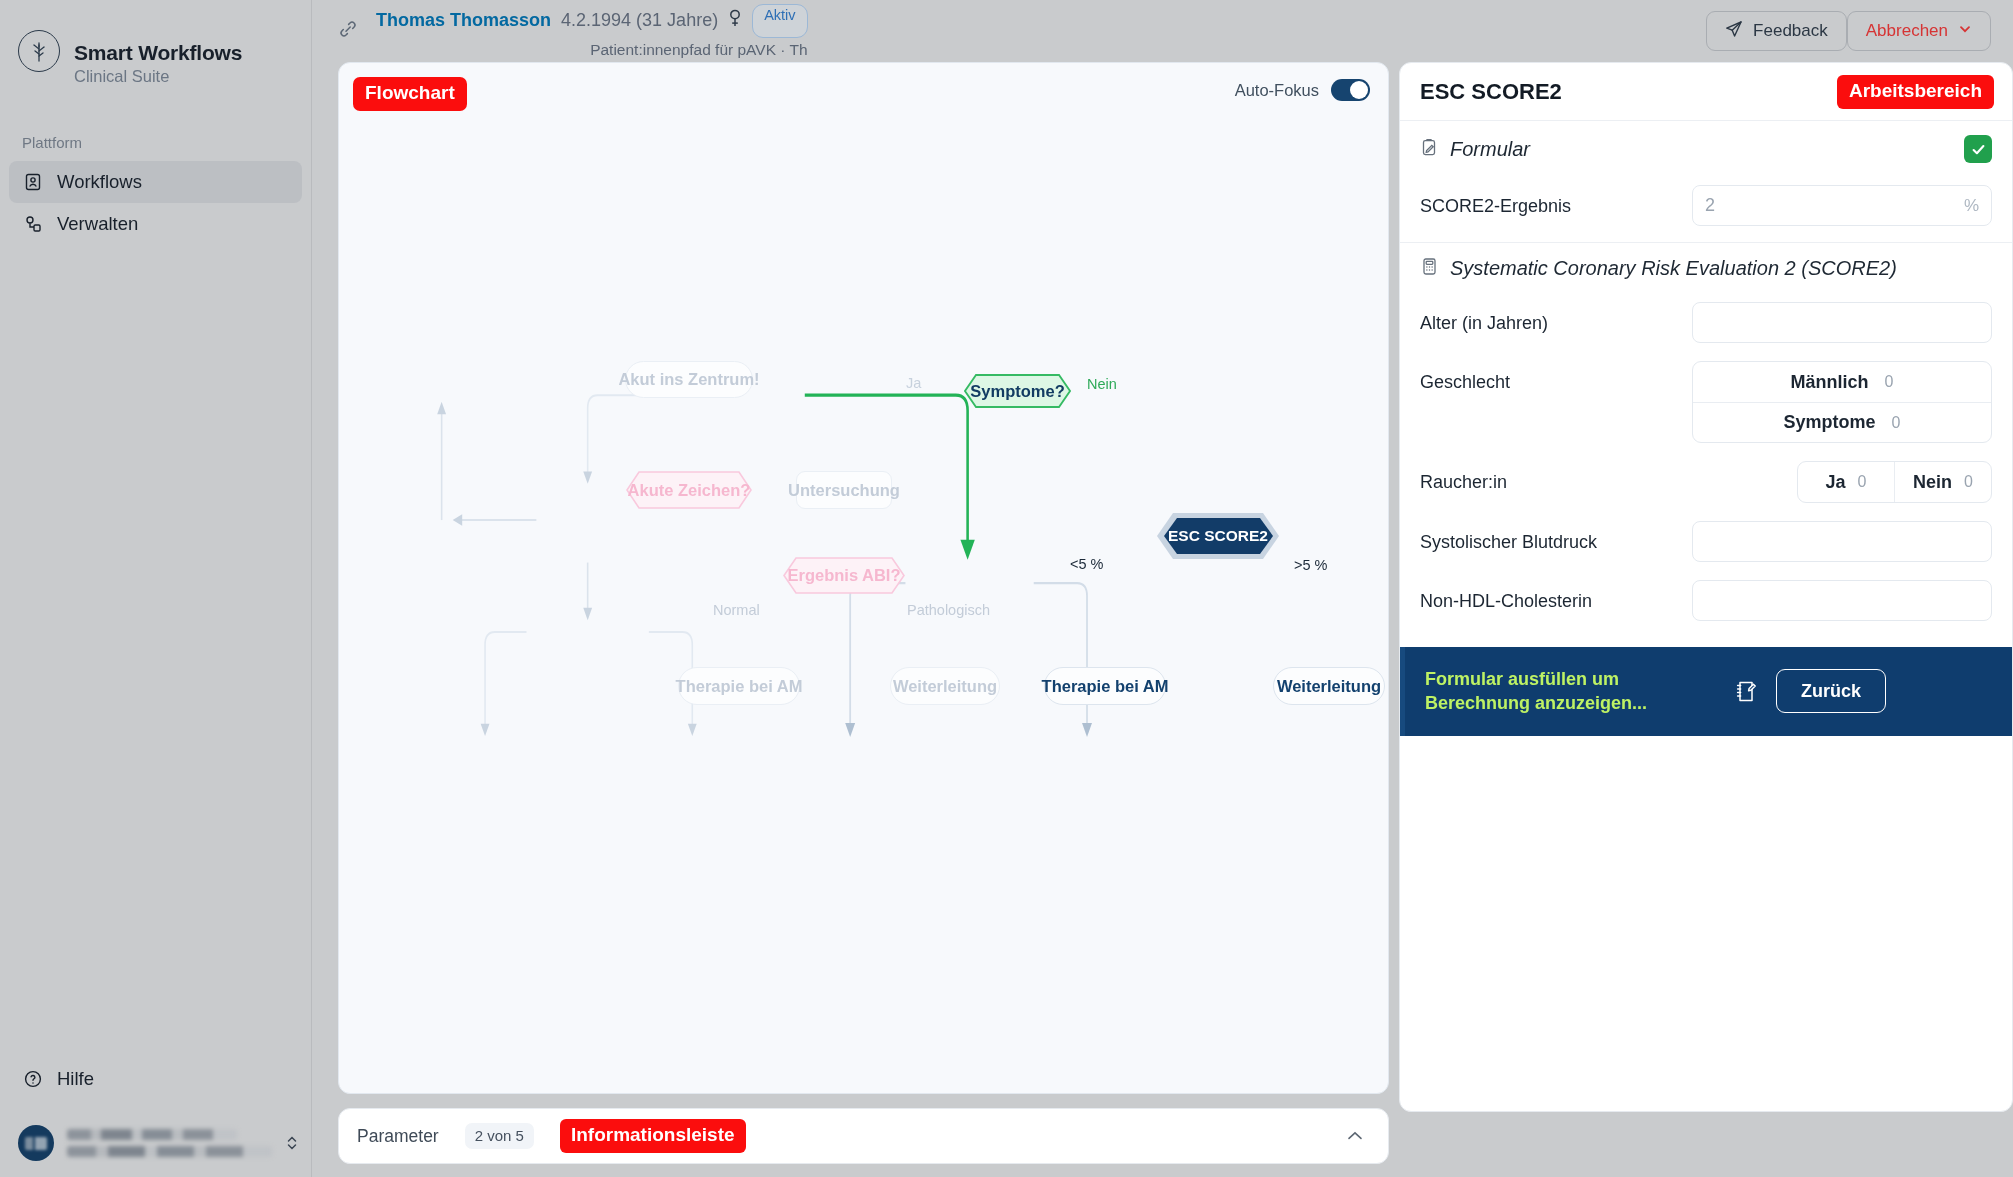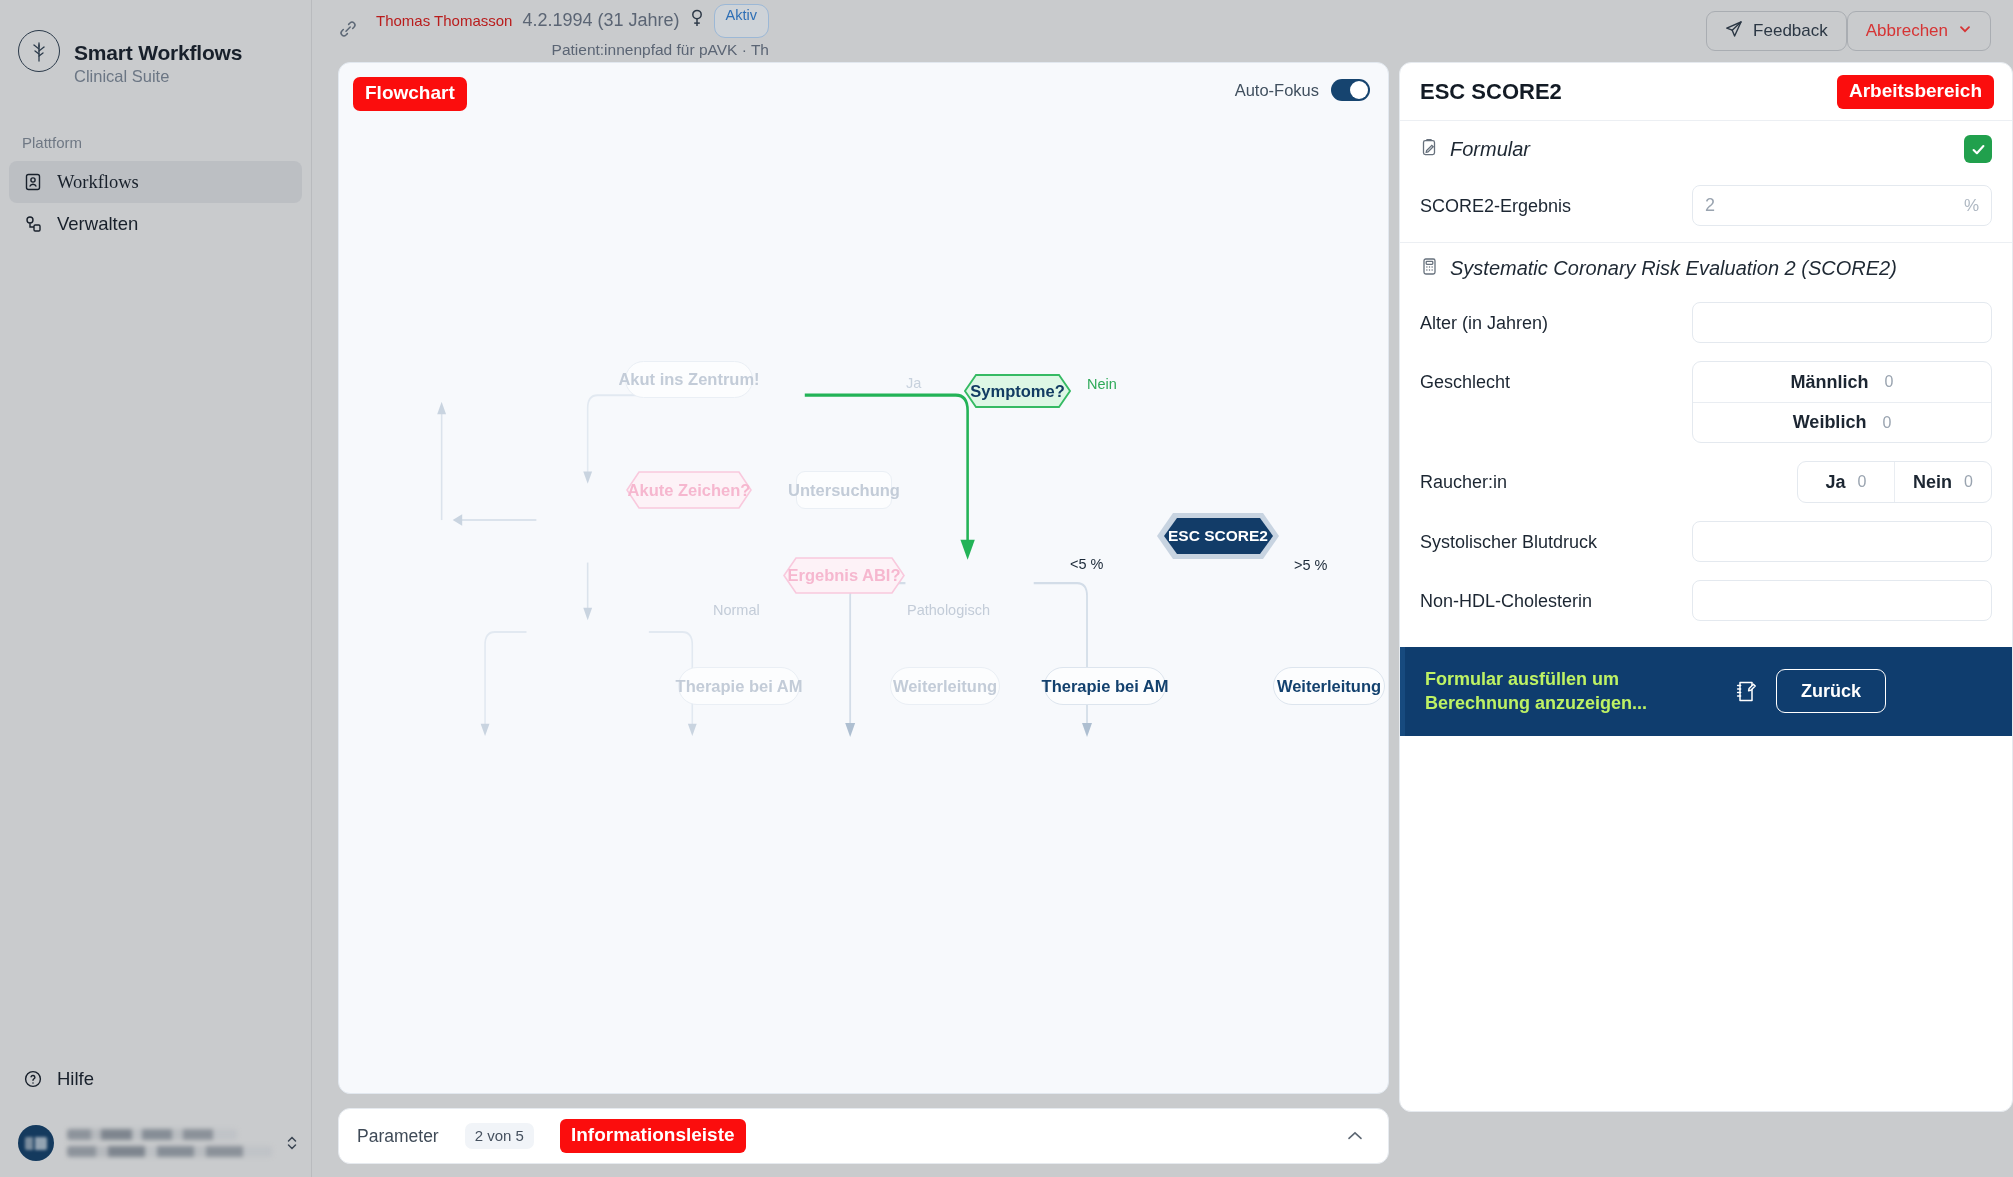--- a/index.html
+++ b/index.html
@@ -28,21 +28,21 @@
   .brand-title { font-size: 21px; font-weight: bold; color: #18202b; letter-spacing: -0.2px; margin-top: 25px; }
   .brand-sub { font-size: 16.5px; color: #6b7684; margin-top: 2px; }
 
   .section-label { font-size: 15px; color: #6f7884; padding: 48px 0 10px 22px; }
   .nav-item {
     display: flex; align-items: center; gap: 13px;
     height: 42px; margin: 0 9px; padding-left: 13px;
     border-radius: 8px; color: #18202b; font-size: 18.5px;
     cursor: pointer;
   }
-  .nav-item.active { background: #bcbfc3; font-family: Liberation Serif, serif; }
+  .nav-item.active { background: #bcbfc3; }
   .nav-icon { width: 22px; height: 22px; display: flex; align-items: center; justify-content: center; flex: 0 0 22px; }
 
   .sidebar-bottom { position: absolute; bottom: 0; left: 0; right: 0; padding-bottom: 16px; }
   .help-item {
     display: flex; align-items: center; gap: 13px;
     height: 40px; margin: 0 9px 26px; padding-left: 13px;
     color: #18202b; font-size: 18.5px; border-radius: 8px; cursor: pointer;
   }
   .user-row { display: flex; align-items: center; gap: 13px; padding: 0 14px 0 18px; cursor: pointer; }
   .avatar {
@@ -64,21 +64,21 @@
 
   
   .main { flex: 1; display: flex; flex-direction: column; height: 1177px; min-width: 0; }
 
   
   .topbar { height: 62px; display: flex; align-items: center; padding: 0 22px 0 26px; flex: 0 0 62px; }
   .patient { display: flex; align-items: center; gap: 16px; flex: 1; min-width: 0; }
   .link-icon { color: #5c6775; flex: 0 0 22px; }
   .p-lines { display: flex; flex-direction: column; gap: 3px; }
   .p-line1 { display: flex; align-items: center; gap: 10px; }
-  .p-name { font-size: 15px; font-weight: normal; color: #b91c1c; }
+  .p-name { font-size: 18px; font-weight: bold; color: #0369a1; }
   .p-dob { font-size: 18px; color: #5b6574; }
   .p-sex { font-size: 17px; color: #2e3a48; }
   .badge-aktiv {
     font-size: 14.5px; color: #2e6fb5; border: 1px solid #9cb8d6;
     border-radius: 11px; padding: 2px 11px 14px; background: #ced3d8;
   }
   .p-line2 { font-size: 15.5px; color: #5b6574; text-align: right; }
   .top-actions { display: flex; align-items: flex-end; }
   .btn-ghost {
     display: flex; align-items: center; gap: 10px; height: 40px; padding: 0 18px;
@@ -482,21 +482,21 @@
 
         <div class="field-row">
           <span class="field-label">Geschlecht</span>
           <div class="field-ctrl">
             <div class="opt-group-v">
               <div class="opt-v">
                 <span class="opt-txt">Männlich</span>
                 <span class="opt-num">0</span>
               </div>
               <div class="opt-v">
-                <span class="opt-txt">Weiblich</span>
+                <span class="opt-txt">Symptome</span>
                 <span class="opt-num">0</span>
               </div>
             </div>
           </div>
         </div>
 
         <div class="field-row">
           <span class="field-label">Raucher:in</span>
           <div class="field-ctrl">
             <div class="opt-group-h">

